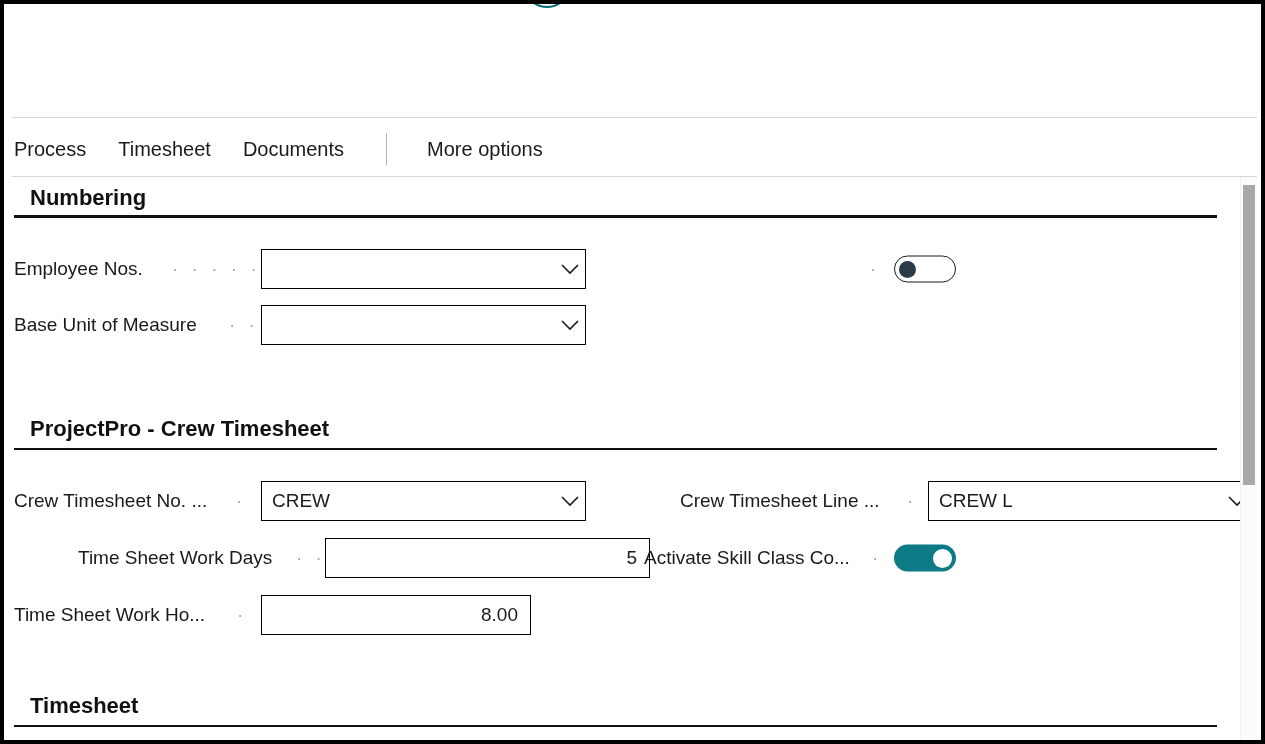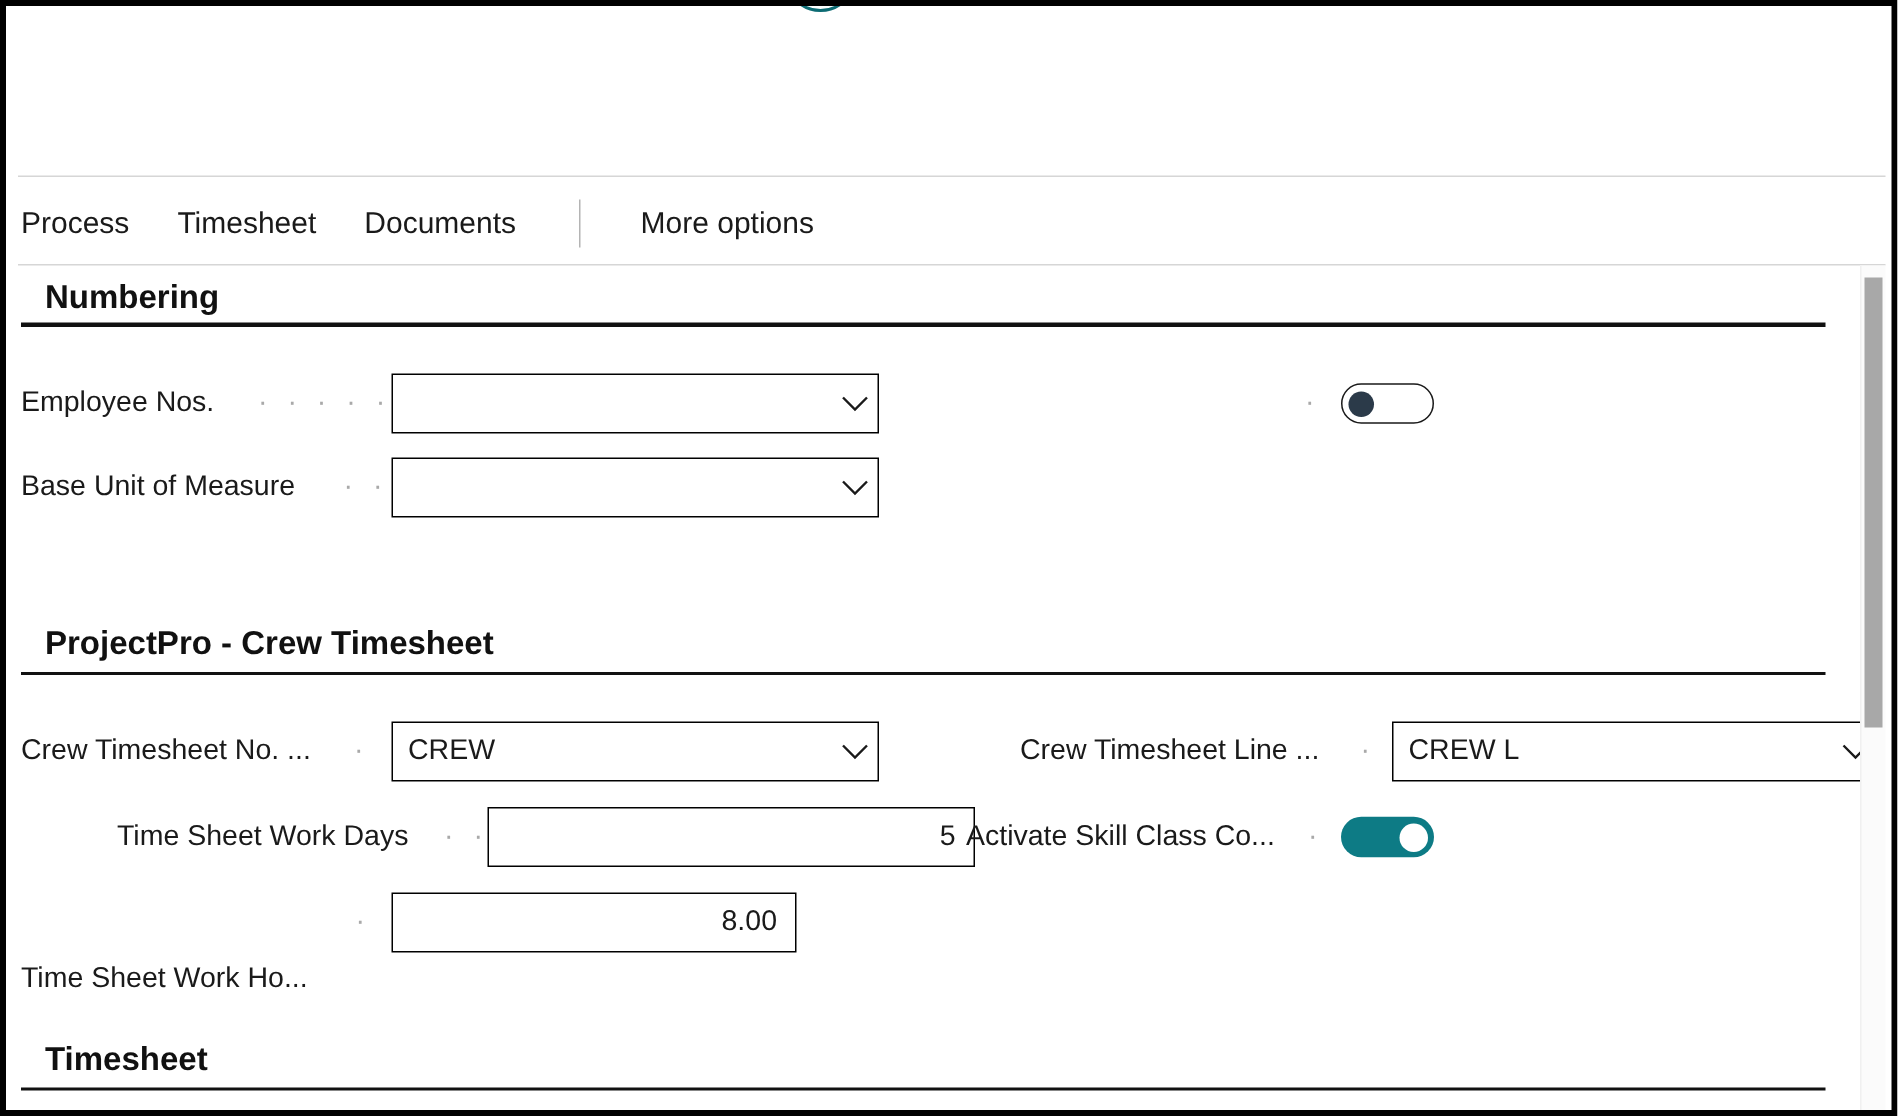--- a/index.html
+++ b/index.html
@@ -300,21 +300,21 @@
 
       <div class="field-row" style="left:16px; top:361px; width:620px;margin-left:48px;">
         <div class="field-label" style="left:10px;">Time Sheet Work Days</div>
         <div class="leader" style="left:228px;">· ·</div>
         <div class="input-box" style="left:257px; width:325px;">
           <div class="input-value num">5</div>
         </div>
       </div>
 
       <div class="field-row" style="left:0px; top:418px; width:620px;">
-        <div class="field-label" style="left:10px;margin-top:38px;">Time Sheet Work Ho...</div>
+        <div class="field-label" style="left:10px;">Time Sheet Work Ho...</div>
         <div class="leader" style="left:233px;">·</div>
         <div class="input-box" style="left:257px; width:270px;">
           <div class="input-value num">8.00</div>
         </div>
       </div>
 
       <div class="field-row" style="left:676px; top:304px; width:575px;">
         <div class="field-label" style="left:0px;">Crew Timesheet Line ...</div>
         <div class="leader" style="left:227px;">·</div>
         <div class="input-box" style="left:248px; width:325px;align-items:center;">

